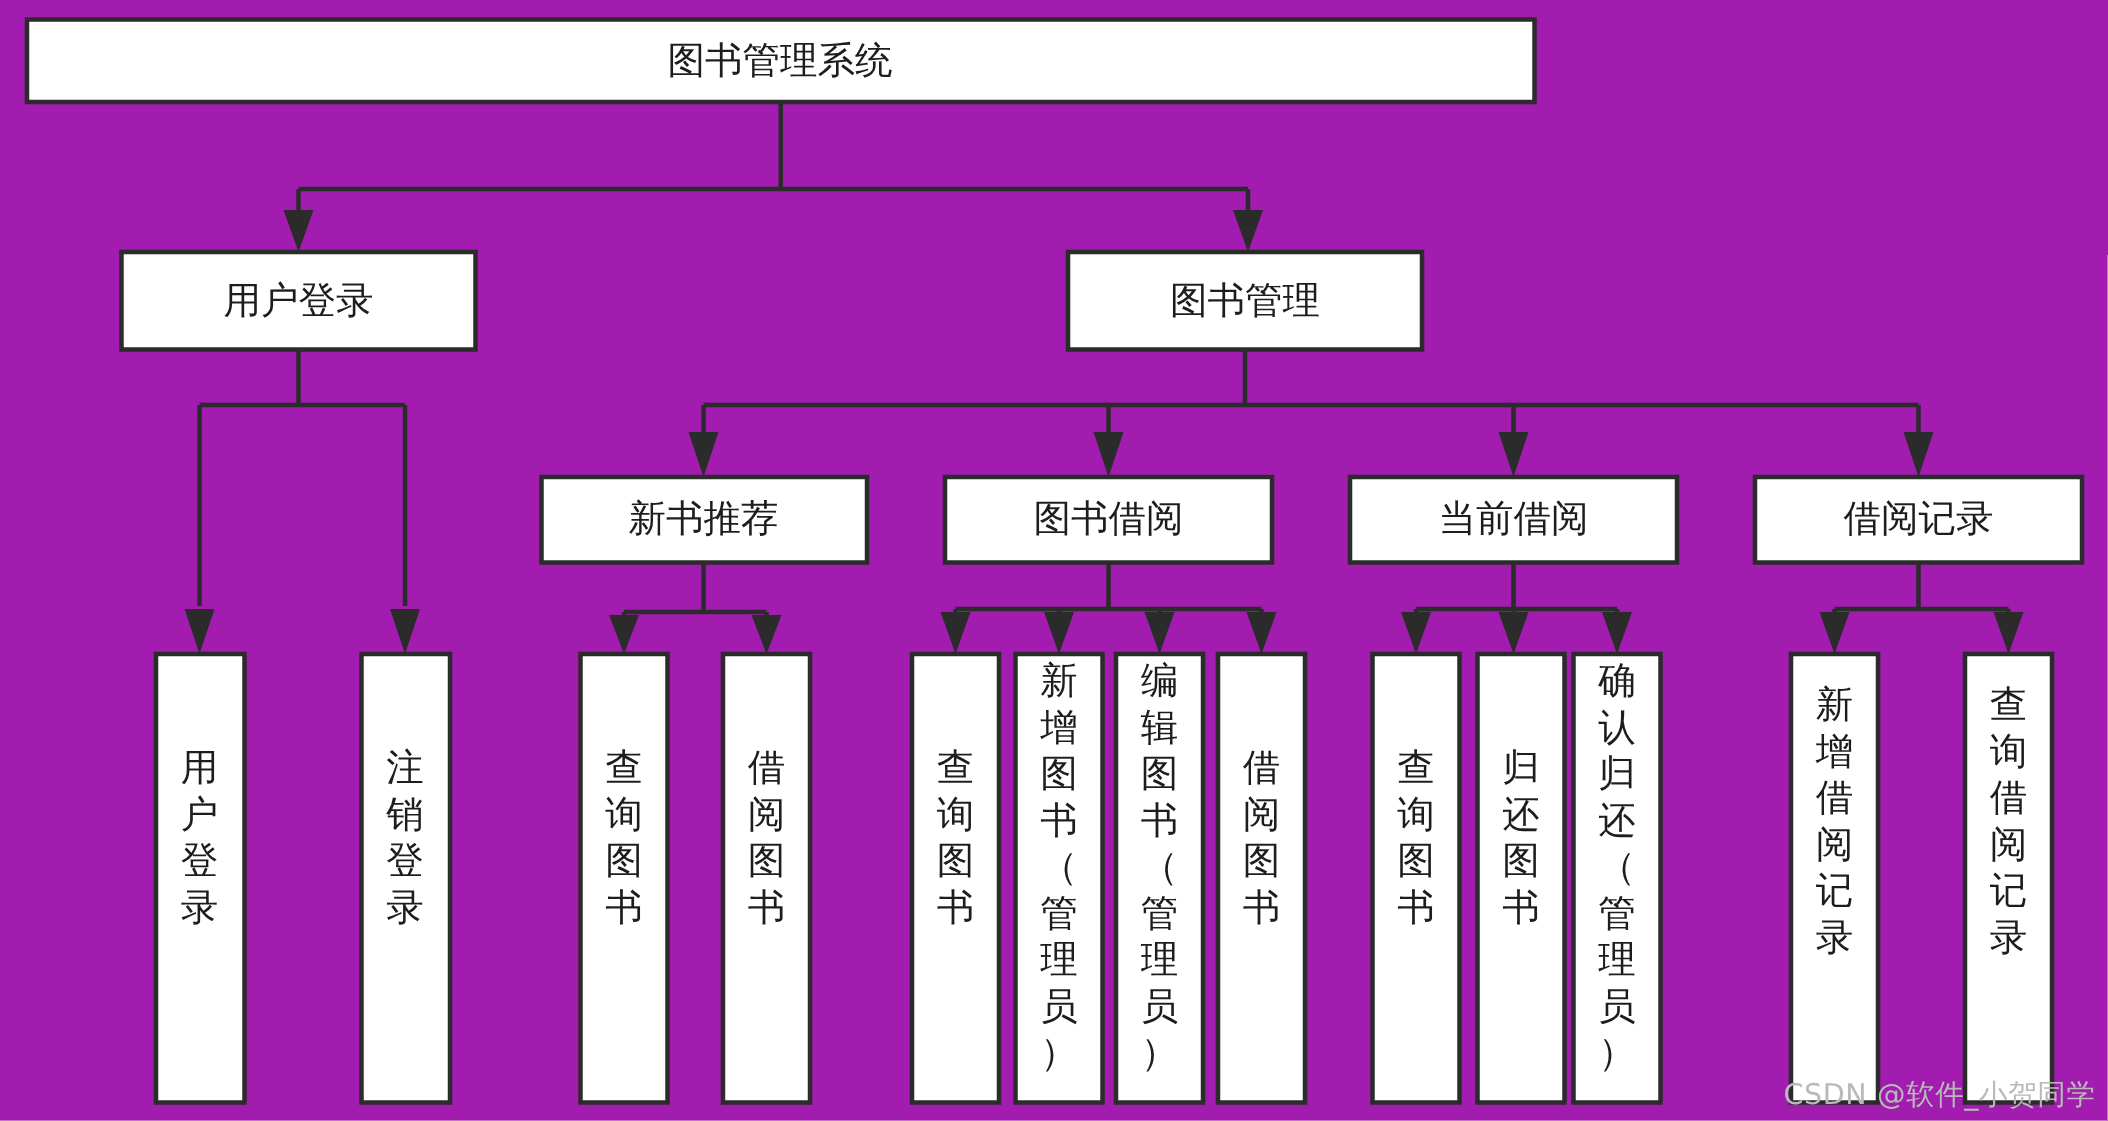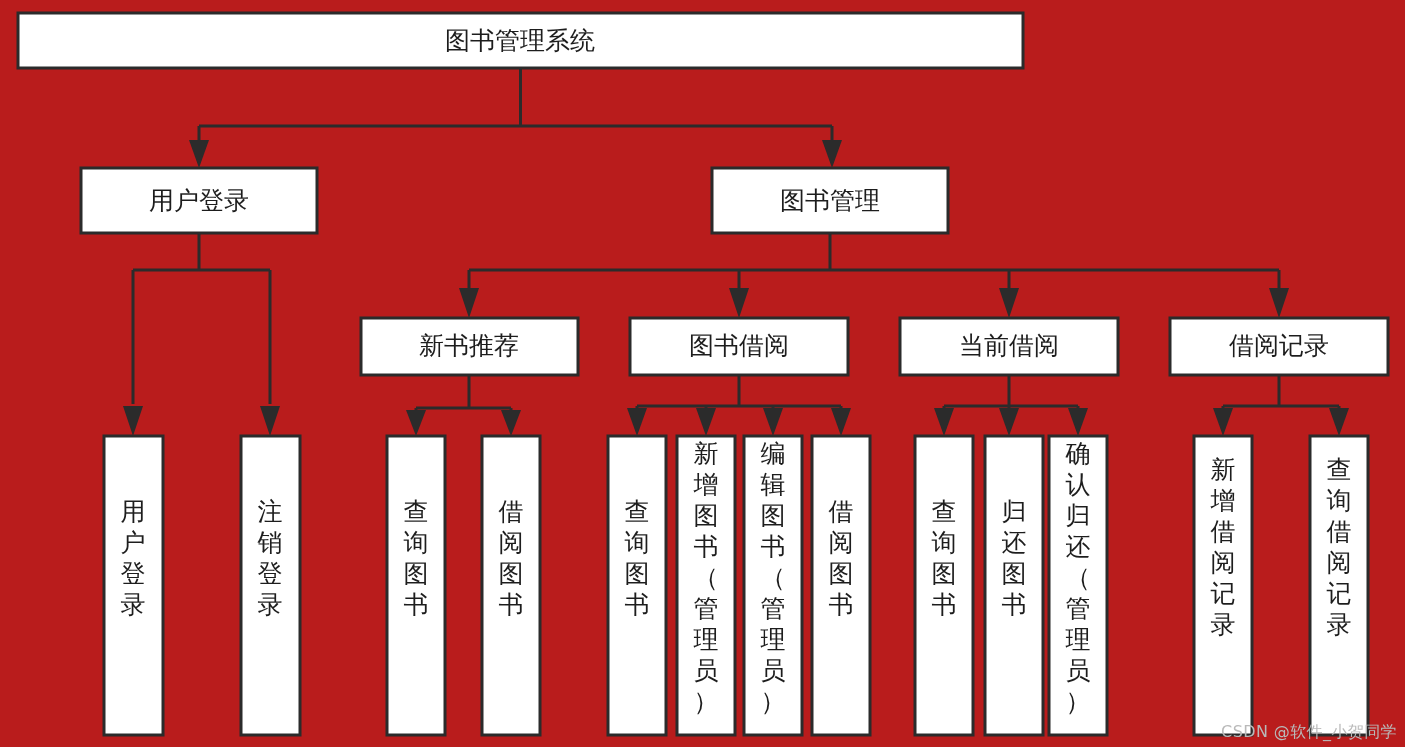--- a/index.html
+++ b/index.html
@@ -11,21 +11,21 @@
   body {
     width: 1405px;
     height: 747px;
     overflow: hidden;
     font-family: "DejaVu Sans", "Liberation Sans", sans-serif;
   }
   #diagram-root {
     position: relative;
     width: 1405px;
     height: 747px;
-    background: #b91c1c;
+    background: #a21caf;
   }
   svg#flowchart {
     display: block;
     width: 1405px;
     height: 747px;
   }
   .node-box {
     fill: #ffffff;
     stroke: #2b2b2b;
     stroke-width: 3;
@@ -51,21 +51,21 @@
     fill: #1d1d1d;
     font-family: "DejaVu Sans", "Liberation Sans", sans-serif;
     font-size: 25px;
     text-anchor: middle;
   }
   .watermark {
     position: absolute;
     right: 8px;
     bottom: 4px;
     font-family: "DejaVu Sans", "Liberation Sans", sans-serif;
-    font-size: 16px;
+    font-size: 19px;
     color: #b9b9b9;
     letter-spacing: 0.4px;
     white-space: nowrap;
     pointer-events: none;
   }
 </style>
 </head>
 <body>
 
 <div id="diagram-root">

